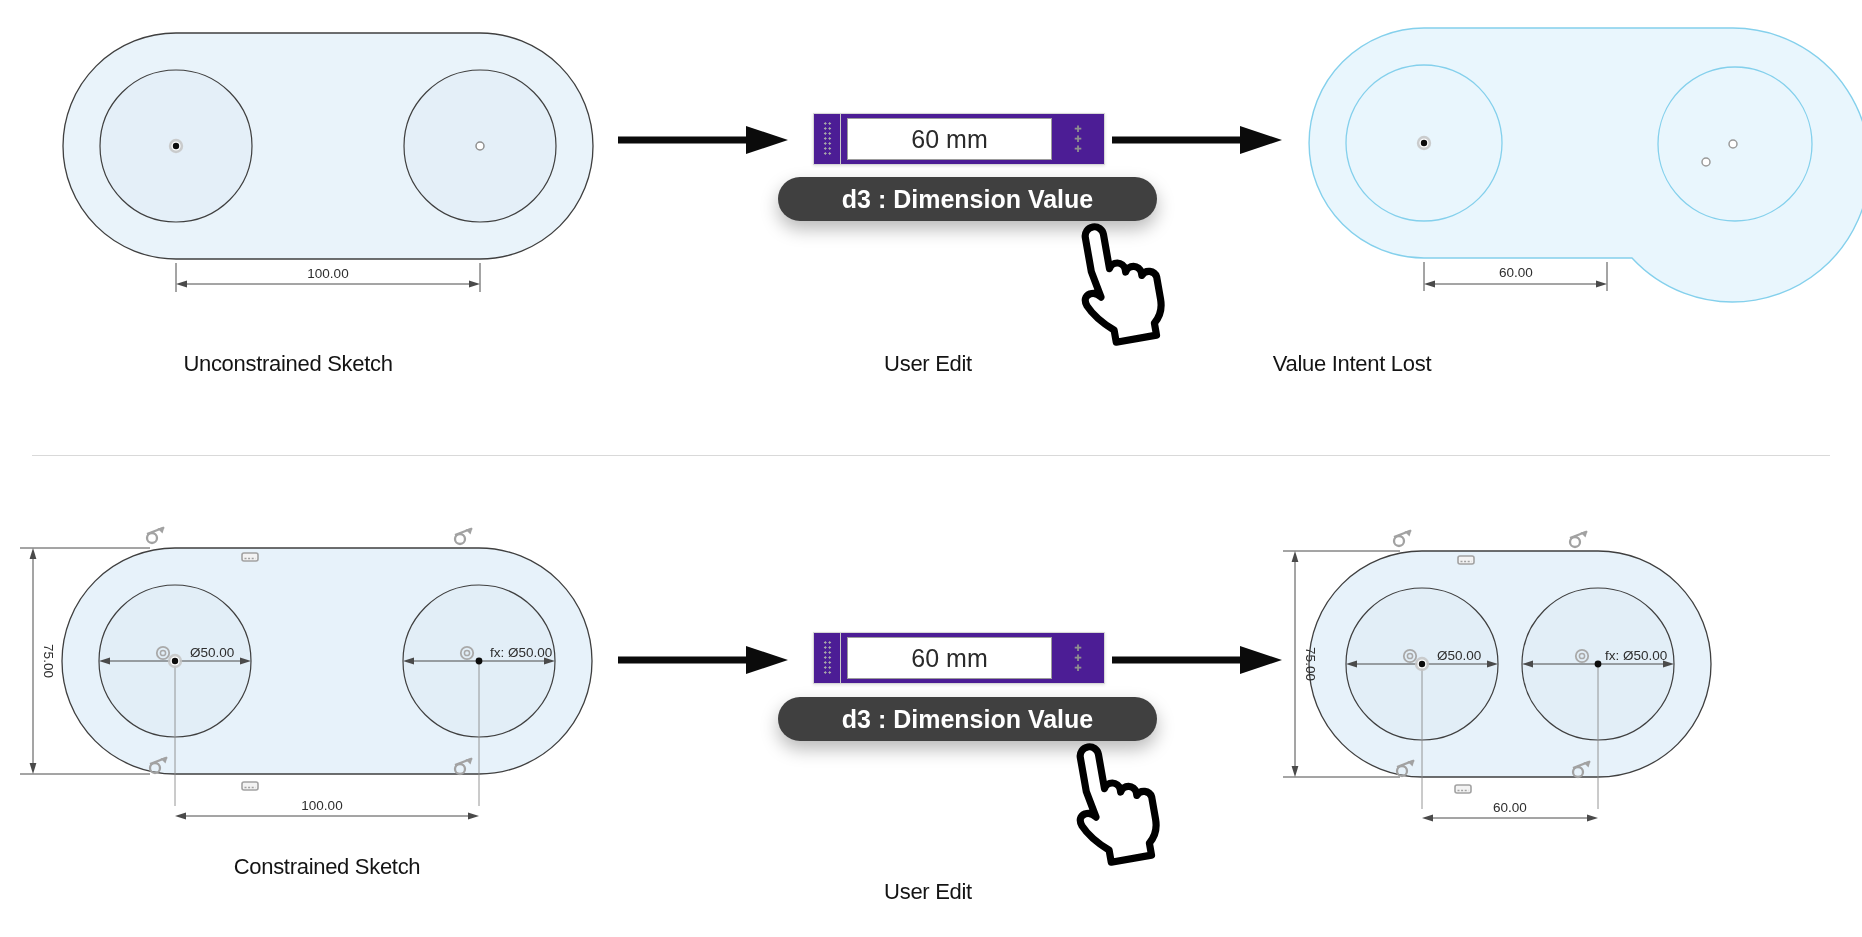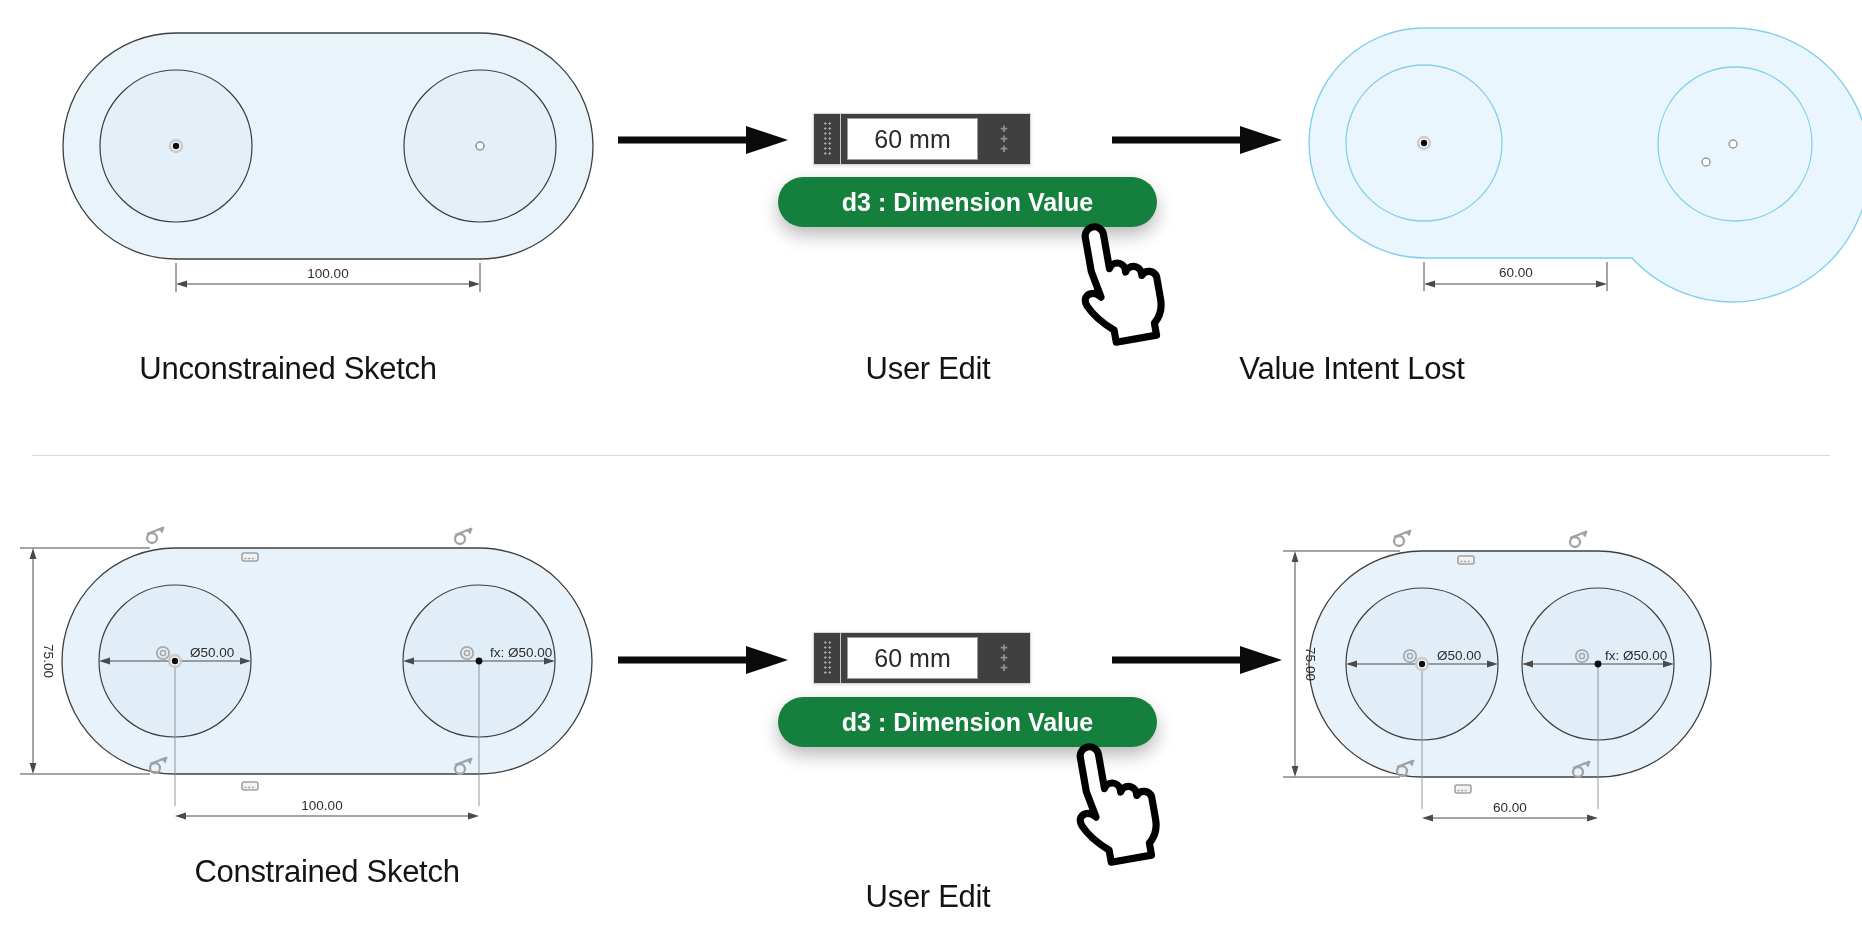--- a/index.html
+++ b/index.html
@@ -3,46 +3,46 @@
 <meta charset="utf-8">
 <style>
   html,body{margin:0;padding:0;background:#ffffff;}
   #canvas{
     position:relative;width:1862px;height:937px;background:#ffffff;overflow:hidden;
     font-family:"Liberation Sans",sans-serif;
   }
   .abs{position:absolute;}
   .caption{
     position:absolute;transform:translateX(-50%);
-    font-size:31px;color:#141414;white-space:nowrap;letter-spacing:-0.3px;
+    font-size:22px;color:#141414;white-space:nowrap;letter-spacing:-0.3px;
   }
   .divider{position:absolute;left:32px;top:455px;width:1798px;height:1px;background:#d9d9d9;}
   
   .dlg{
-    position:absolute;width:218px;height:52px;background:#404040;
+    position:absolute;width:292px;height:52px;background:#4c1d95;
     border:1px solid #d6d6d6;box-sizing:border-box;display:flex;align-items:stretch;
     box-shadow:0 1px 3px rgba(0,0,0,0.12);
   }
   .grip{width:26px;border-right:1px solid #c9c9c9;display:flex;align-items:center;}
   .grip-dots{
     width:9px;height:36px;margin-left:9px;
     background-image:radial-gradient(circle,#a9a9a9 1px,rgba(0,0,0,0) 1.3px);
     background-size:4.5px 5px;
   }
   .dlg-input{
     flex:1;margin:4px 0 4px 6px;background:#ffffff;border:1.5px solid #9c9c9c;
     display:flex;align-items:center;justify-content:center;
     font-size:25px;color:#2a2a2a;
   }
   .dlg-opts{
     width:52px;display:flex;flex-direction:column;align-items:center;justify-content:center;
     gap:1px;color:#8f8f8f;font-size:9px;line-height:1;
   }
   .tooltip{
-    position:absolute;width:379px;height:50px;background:#15803d;border-radius:25px;
+    position:absolute;width:379px;height:44px;background:#404040;border-radius:25px;
     color:#ffffff;font-weight:700;font-size:25px;display:flex;align-items:center;justify-content:center;
     box-shadow:0 8px 18px rgba(0,0,0,0.28);white-space:nowrap;
   }
   svg text{font-family:"Liberation Sans",sans-serif;}
   .dimtxt{font-size:13.5px;fill:#2e2e2e;}
 </style>
 </head>
 <body>
 
 <div id="canvas">

